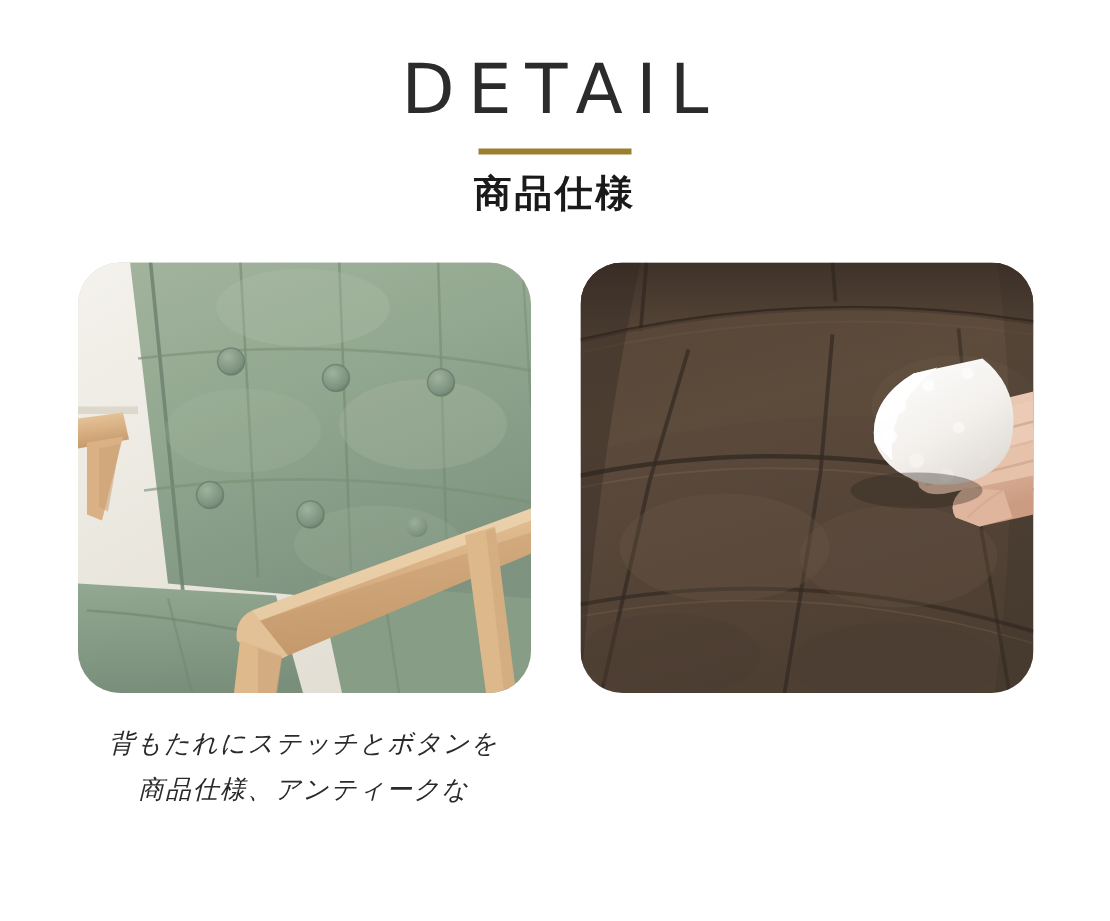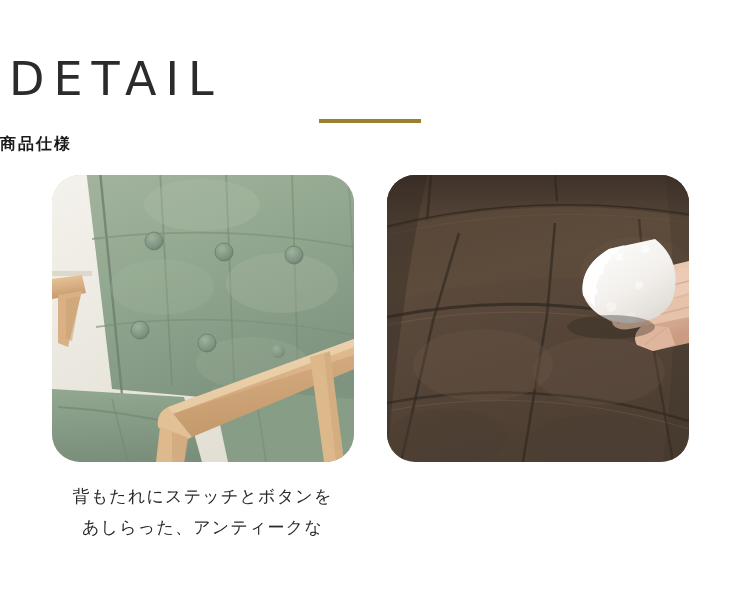--- a/index.html
+++ b/index.html
@@ -6,59 +6,59 @@
 
   body {
     width:740px; height:614px;
     background:#ffffff;
     font-family:"Liberation Sans","DejaVu Sans",sans-serif;
     overflow:hidden;
     position:relative;
   }
 
   
-  .header { width:100%; text-align:left; padding-top:56px; }
+  .header { width:100%; text-align:center; padding-top:36px; }
 
   .detail-title {
     font-size:46px;
     font-weight:400;
     letter-spacing:9px;
     color:#2b2b2b;
     line-height:1;
     text-indent:9px;
     font-family:"DejaVu Sans","Liberation Sans",sans-serif;
   }
 
   .gold-rule {
     width:102px; height:4px;
     background:#9a7f2e;
     margin:17px auto 0 auto;
   }
 
   .subtitle {
     margin-top:11px;
-    font-size:16px;
+    font-size:25px;
     font-weight:bold;
     letter-spacing:2px;
     color:#1a1a1a;
     line-height:1.2;
     font-family:"DejaVu Sans","Liberation Sans",sans-serif;
   }
 
   
   .panels {
     position:absolute;
     top:175px; left:0;
     width:740px;
     display:flex;
     justify-content:center;
     gap:33px;
   }
 
-  .panel { width:302px; }
+  .panel { width:302px;font-style:italic; }
 
   .photo {
     width:302px; height:287px;
     border-radius:28px;
     overflow:hidden;
     position:relative;
     background:#cfcfc7;
   }
 
   .photo svg { display:block; width:100%; height:100%; }
@@ -166,21 +166,21 @@
         <polygon points="108,252 136,262 132,287 104,287" fill="#ddb98c"></polygon>
         <polygon points="120,257 136,263 133,287 120,287" fill="#c9a175" opacity="0.5"></polygon>
 
         <polygon points="258,182 278,176 292,287 272,287" fill="#dcb88b"></polygon>
         <polygon points="272,179 278,177 292,287 284,287" fill="#c9a175" opacity="0.45"></polygon>
       </svg>
     </div>
 
     <div class="caption">
       <div>背もたれにステッチとボタンを</div>
-      <div>あしらった、アンティークな</div>
+      <div>商品仕様、アンティークな</div>
     </div>
   </div>
 
   <div class="panel">
     <div class="photo">
       <svg viewBox="0 0 302 287" preserveAspectRatio="xMidYMid slice">
         <defs>
           <linearGradient id="rg-leather" x1="0" y1="0" x2="0.3" y2="1">
             <stop offset="0%" stop-color="#4a3a2e"></stop>
             <stop offset="40%" stop-color="#5b4a3c"></stop>

